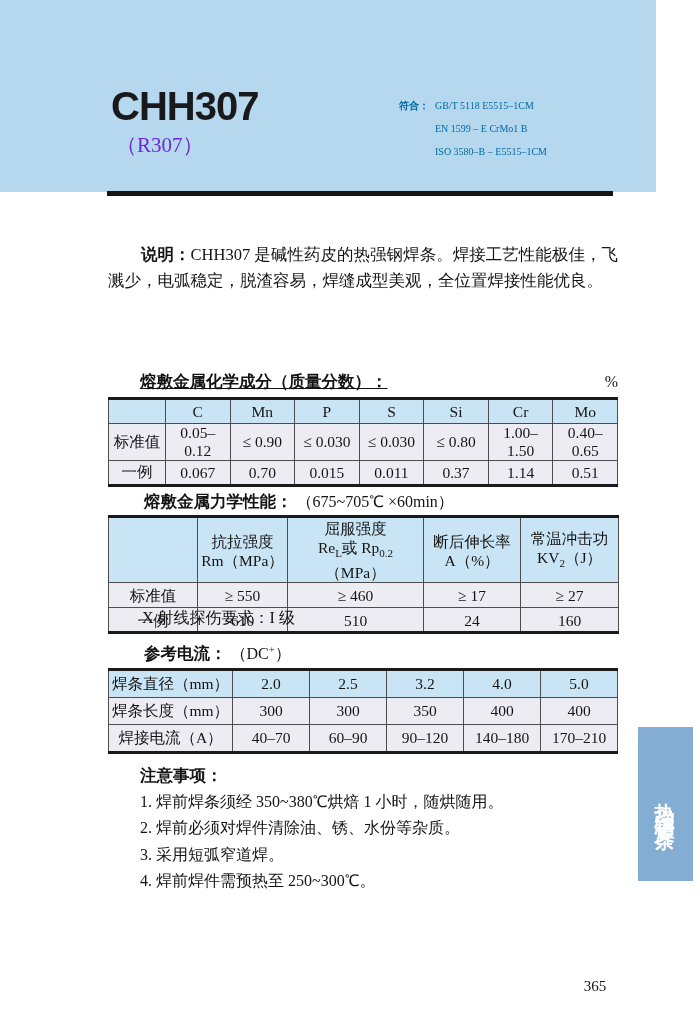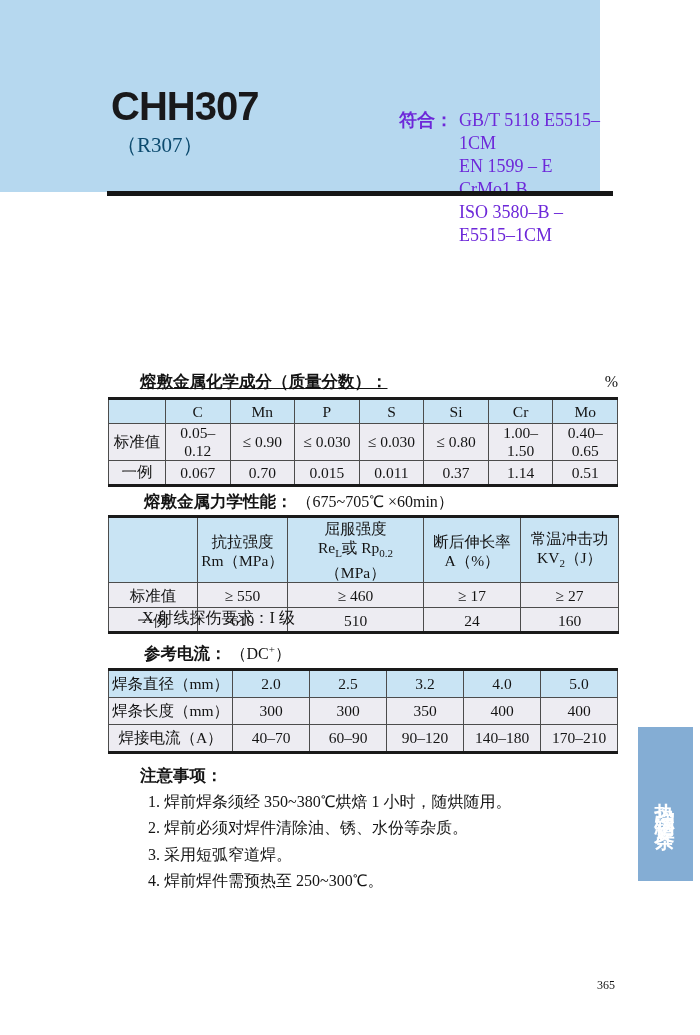--- a/index.html
+++ b/index.html
@@ -2,30 +2,30 @@
 <html><head>
 <meta charset="utf-8">
 <style>
   * { margin:0; padding:0; box-sizing:border-box; }
   html,body { background:#ffffff; }
   .page {
     position:relative; width:700px; height:1035px; background:#ffffff;
     font-family:"Liberation Serif", serif; color:#141414; overflow:hidden;
   }
   
-  .band { position:absolute; top:0; left:0; width:600px; height:192px; background:#b6d8ef;padding-left:27px; }
+  .band { position:absolute; top:0; left:0; width:656px; height:192px; background:#b6d8ef;padding-left:27px; }
   .title {
     position:absolute; top:84px; left:111px;
     font-family:"Liberation Sans", sans-serif; font-weight:bold;
     font-size:40px; letter-spacing:-1px; color:#19191b;
   }
-  .subtitle { position:absolute; top:131px; left:116px; font-size:21px; color:#0c4a6e; }
+  .subtitle { position:absolute; top:131px; left:116px; font-size:21px; color:#6d28d9; }
   .standards {
-    position:absolute; top:109px; left:399px; display:flex;
-    font-size:18px; line-height:23px; color:#6d28d9;
+    position:absolute; top:94px; left:399px; display:flex;
+    font-size:10px; line-height:23px; color:#0369a1;
   }
   .conform { font-weight:bold; margin-right:6px; white-space:nowrap; }
   .rule { position:absolute; top:191px; left:107px; width:506px; height:5px; background:#161616; }
 
   
   .intro {
     position:absolute; top:241px; left:108px; width:510px;
     font-size:16.5px; line-height:26px; text-align:justify;
   }
   .para { text-indent:2em; }
@@ -49,33 +49,33 @@
   td { border:1px solid #4c4c4c; padding:0 2px; height:25px; background:#edecf2; }
   tr.hdr td { background:#c9e4f4; }
   .two-line td { height:40px; line-height:19px; padding-top:1px; }
   sub { font-size:11px; }
   sup { font-size:11px; }
   .xray { position:absolute; top:608px; left:142px; font-size:16px; }
 
   
   .notes { position:absolute; top:762px; left:140px; width:470px; font-size:16px; line-height:26.5px; }
   .notes-title { font-family:"Liberation Sans", sans-serif; font-weight:bold; font-size:16.5px; }
-  .note-item { margin-left:8px; }
+  .note-item { margin-left:0; }
 
   
   .vtab {
     position:absolute; top:727px; left:638px; width:55px; height:154px;
     background:#84add4; color:#ffffff;
     font-family:"Liberation Sans", sans-serif; font-weight:bold; font-size:20px;
     writing-mode:vertical-rl; text-orientation:upright; letter-spacing:7px;
     display:flex; align-items:center; justify-content:center;
   }
 
   
-  .pagenum { position:absolute; top:978px; left:575px; width:40px; text-align:right; font-size:12px; }
+  .pagenum { position:absolute; top:978px; left:575px; width:40px; text-align:center; font-size:15px; }
 </style>
 </head>
 <body>
 
 <div class="page">
 
   <div class="band">
     <div class="title">CHH307</div>
     <div class="subtitle">（R307）</div>
     <div class="standards">
@@ -83,20 +83,21 @@
       <span>
         <div>GB/T 5118 E5515–1CM</div>
         <div>EN 1599 – E CrMo1 B</div>
         <div>ISO 3580–B – E5515–1CM</div>
       </span>
     </div>
   </div>
   <div class="rule"></div>
 
   <div class="intro">
+    <p class="para"><b class="plabel">说明：</b><span>CHH307 是碱性药皮的热强钢焊条。焊接工艺性能极佳，飞溅少，电弧稳定，脱渣容易，焊缝成型美观，全位置焊接性能优良。</span></p>
   </div>
 
   <div class="sec-title-row" style="top:371px;">
     <span class="sec-title" style="margin-left:32px;text-decoration:underline;">熔敷金属化学成分（质量分数）：</span>
     <span class="unit">%</span>
   </div>
   <table style="top:397px;">
     <colgroup>
         <col style="width:57px;">
         <col>

